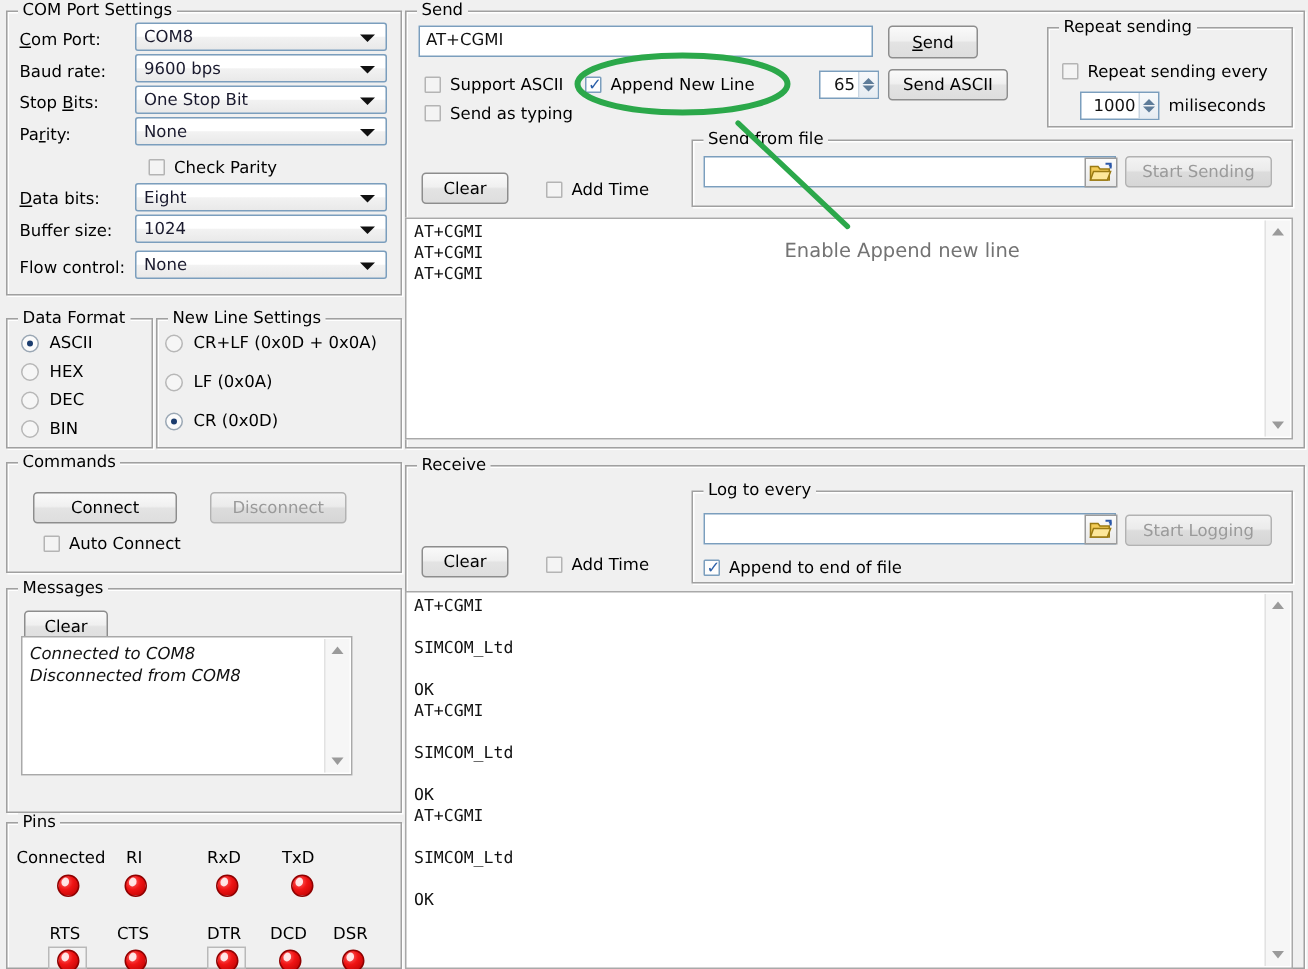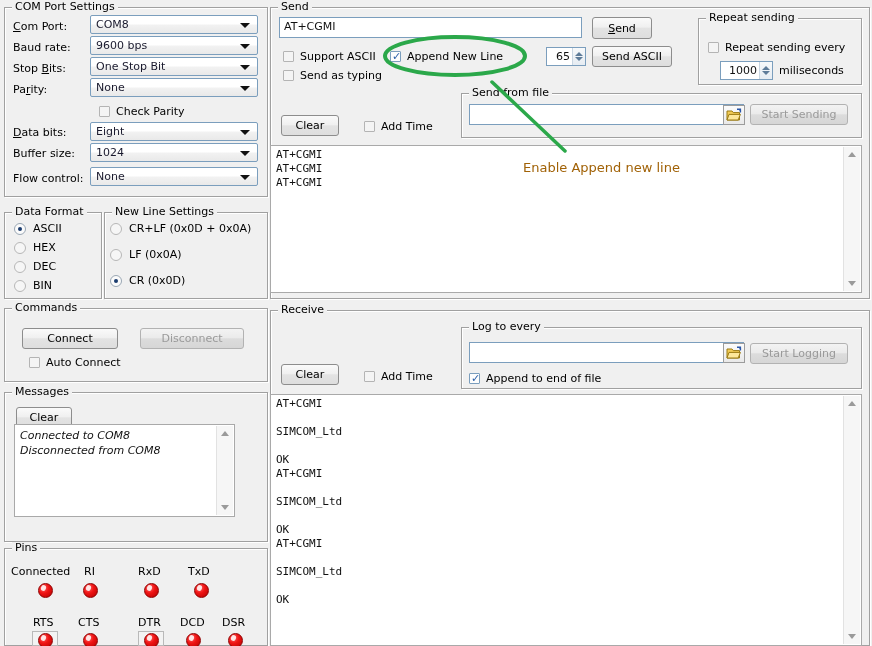--- a/index.html
+++ b/index.html
@@ -86,21 +86,21 @@
   .led{position:absolute;width:15px;height:15px;border-radius:50%;
        background:radial-gradient(circle at 34% 30%, #ff6a6a 0%, #f01414 42%, #b40000 100%);
        border:1px solid #8f0000;box-sizing:border-box;}
   .led:after{content:"";position:absolute;left:2px;top:1px;width:5px;height:6px;border-radius:50%;
        background:rgba(255,255,255,.85);transform:rotate(18deg);}
   .ledbtn{position:absolute;border:1px solid #b9b9b9;background:#f3f3f3;box-sizing:border-box;}
 
   
   .annot-svg{position:absolute;left:0;top:0;width:872px;height:646px;pointer-events:none;}
   .annot-text{position:absolute;font-family:"DejaVu Sans","Liberation Sans",sans-serif;
-       font-size:13px;color:#a16207;white-space:nowrap;}
+       font-size:13px;color:#737373;white-space:nowrap;}
 
   .folderbtn{position:absolute;width:22px;height:20px;box-sizing:border-box;border:1px solid #9c9c9c;
        background:linear-gradient(to bottom,#fbfbfb,#e9e9e9);display:flex;align-items:center;justify-content:center;}
 </style>
 </head>
 <body>
 
 <div class="root">
 
   <div class="group" style="left:4px;top:7px;width:262px;height:188px;">
@@ -192,21 +192,21 @@
       </span>
     <span class="rblabel">CR (0x0D)</span>
   </div>
 
   <div class="group" style="left:4px;top:308px;width:262px;height:72px;">
     <span class="gtitle">Commands</span>
   </div>
   <div class="btn" style="left:22px;top:328px;width:96px;height:21px;">
     <span>Connect</span>
   </div>
-  <div class="btn disabled" style="left:140px;top:328px;width:104px;height:21px;">
+  <div class="btn disabled" style="left:140px;top:328px;width:91px;height:21px;">
     <span>Disconnect</span>
   </div>
   <div class="cbwrap" style="left:29px;top:356px;">
     <span class="cbox"></span>
     <span class="cblabel">Auto Connect</span>
   </div>
 
   <div class="group" style="left:4px;top:392px;width:262px;height:148px;">
     <span class="gtitle">Messages</span>
   </div>

